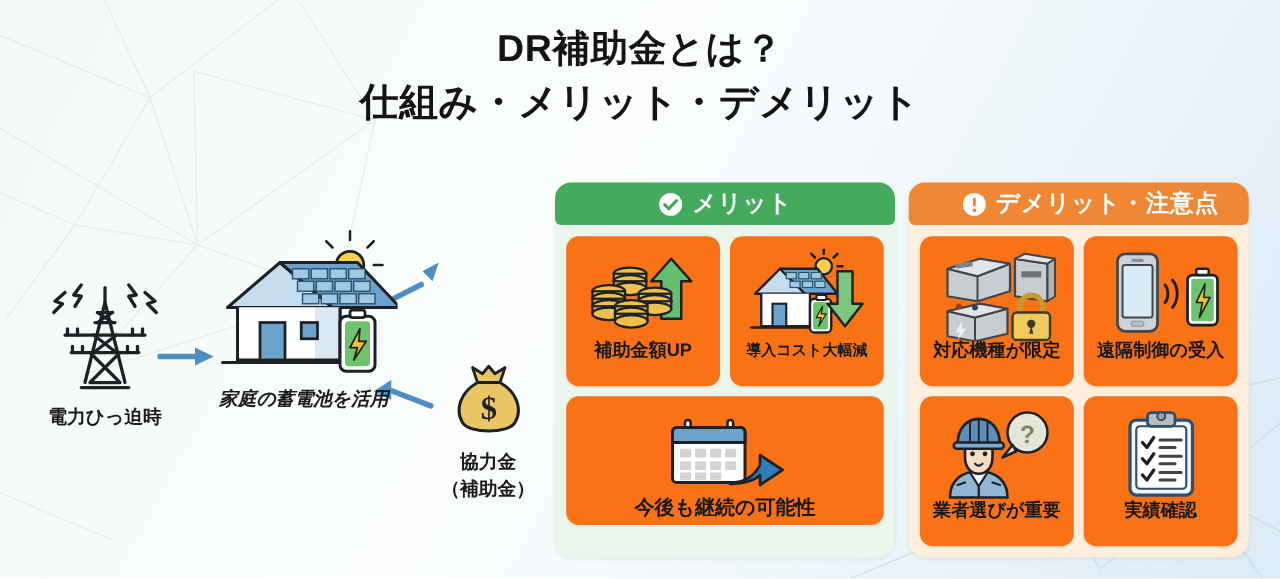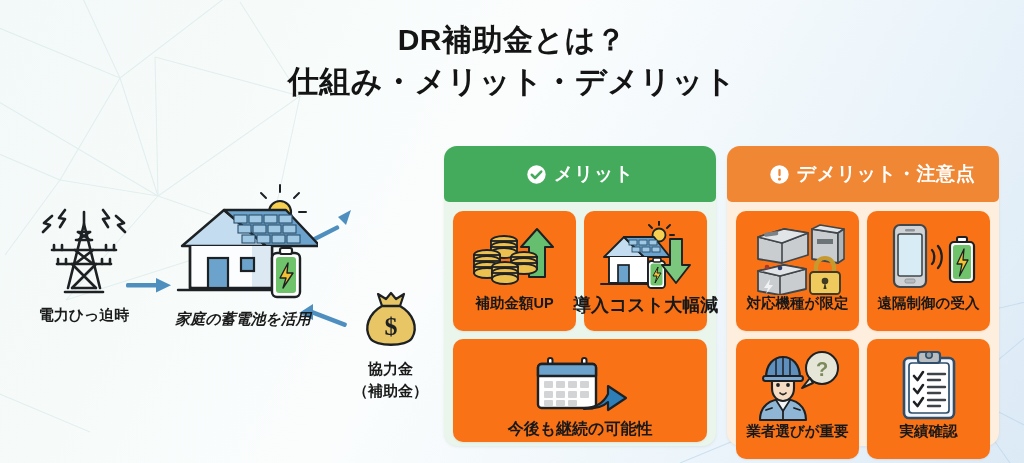--- a/index.html
+++ b/index.html
@@ -34,39 +34,39 @@
 
   
   .flow{position:absolute;left:8px;top:180px;width:436px;height:230px;}
   .node{position:absolute;text-align:center;}
   .node-label{
     font-size:15px;font-weight:bold;color:#1b1b1b;line-height:1.22;
     margin-top:4px;white-space:nowrap;
   }
   .node-label.two{line-height:1.2;}
 
-  .n-tower{left:6px;top:22px;width:140px;}
+  .n-tower{left:6px;top:40px;width:140px;}
   .n-house{left:150px;top:4px;width:170px;font-style:italic;}
   .n-cloud{left:330px;top:8px;width:105px;}
   .n-money{left:330px;top:110px;width:105px;}
 
   
   .panel{position:absolute;border-radius:14px;}
   .panel-merit{
     left:444px;top:146px;width:272px;height:300px;
     background:#eaf6ec;
     box-shadow:0 1px 3px rgba(60,90,70,.10);
   }
   .panel-demerit{
     left:727px;top:146px;width:272px;height:300px;
     background:#fdeede;
     box-shadow:0 1px 3px rgba(120,80,40,.10);
   }
   .panel-head{
-    height:56px;border-radius:13px 13px 5px 5px;
+    height:34px;border-radius:13px 13px 5px 5px;
     display:flex;align-items:center;justify-content:center;gap:7px;
     color:#ffffff;font-size:19px;font-weight:bold;letter-spacing:.6px;
   }
   .head-merit{background:#45ab5c;}
   .head-demerit{background:#ef8734;padding-left:18px;}
   .head-ico{width:21px;height:21px;flex:0 0 auto;display:block;}
 
   .cards{
     padding:9px;display:flex;flex-wrap:wrap;gap:8px;
     box-sizing:border-box;
@@ -77,21 +77,21 @@
     box-sizing:border-box;padding-top:7px;
     box-shadow:0 1px 2px rgba(0,0,0,.07);
   }
   .card-half{width:calc(50% - 4px);height:120px;}
   .card-full{width:100%;height:103px;}
   .card-ico{height:78px;display:flex;align-items:center;justify-content:center;}
   .card-label{
     font-size:14.5px;font-weight:bold;color:#17181a;
     line-height:1.1;text-align:center;white-space:nowrap;
   }
-  .card-label.sm{font-size:18px;}
+  .card-label.sm{font-size:12px;}
   .card-full .card-label{font-size:16px;}
   .card-full .card-ico{height:74px;}
 </style>
 </head>
 <body>
 
 <div class="stage">
 
   <div class="bg-base"></div>
 

